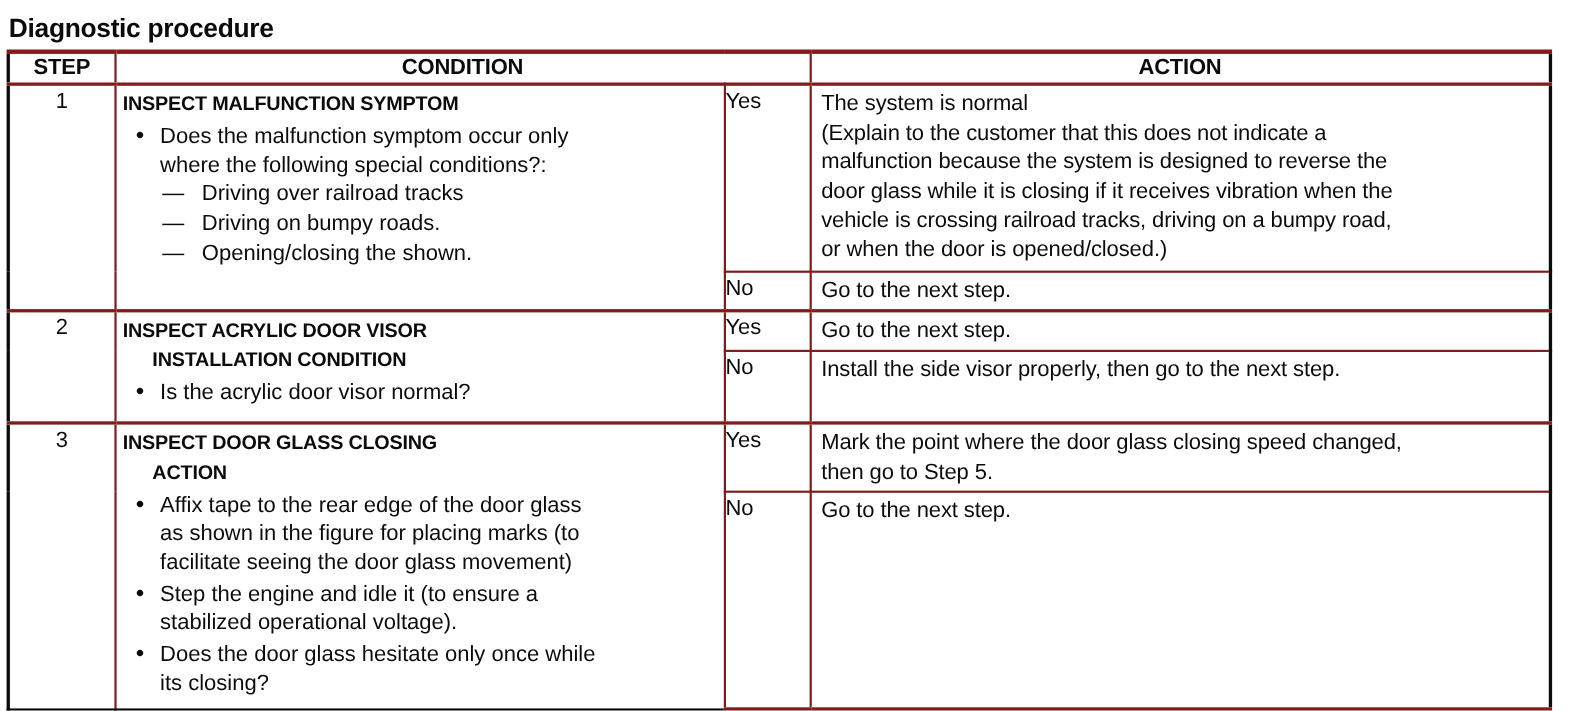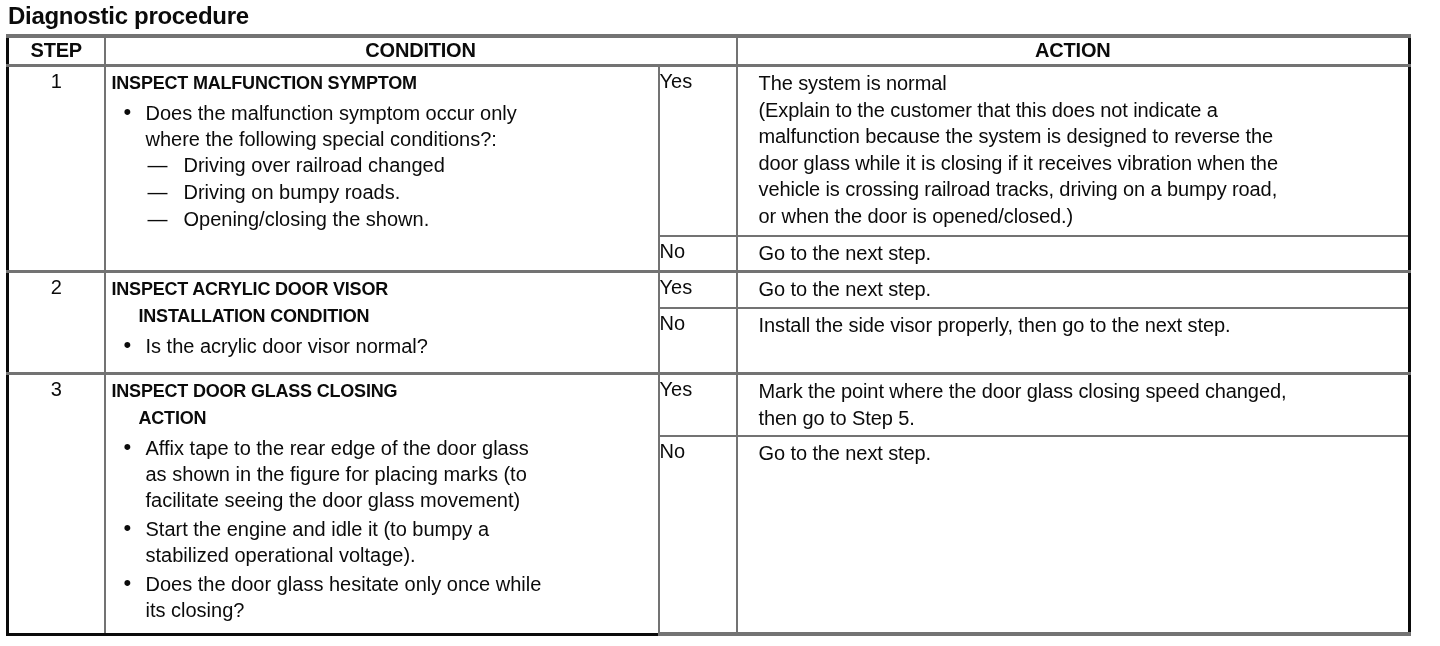--- a/index.html
+++ b/index.html
@@ -4,36 +4,36 @@
 <style>
   * { box-sizing: border-box; }
   html, body {
     margin: 0; padding: 0;
     width: 1440px; height: 646px;
     background: #ffffff;
     color: #0b0b0b;
     font-family: "Liberation Sans", sans-serif;
     overflow: hidden;
   }
-  .page { padding-top: 1px; }
+  .page { padding-top: 12px; }
   .doc-title {
     margin: 1px 0 4px 8px;
     font-size: 24px;
     font-weight: bold;
     letter-spacing: -0.3px;
   }
   table.diag {
     border-collapse: collapse;
     table-layout: fixed;
     margin-left: 6px;
     width: 1402px;
     font-size: 20px;
   }
   .diag th, .diag td {
-    border: 2px solid #737373;
+    border: 2px solid #7f1d1d;
     vertical-align: top;
     padding: 0;
   }
   
   .diag { border: 3px solid #0b0b0b; }
   .diag thead th {
     border-top-width: 4px;
     border-bottom-width: 3px;
     height: 28px;
     font-size: 20px;
@@ -87,21 +87,20 @@
   td.yn {
     text-align: left;
     padding-top: 3px;
     font-size: 20px;
   }
   td.act { padding: 3px 4px 4px 9px; }
   .act-text {
     line-height: 26.5px;
     white-space: pre-line;
     letter-spacing: -0.1px;
-    margin-left: 12px;
   }
 </style>
 </head>
 <body>
 
 <div class="page">
   <div class="doc-title">Diagnostic procedure</div>
 
   <table class="diag">
     <colgroup>
@@ -119,21 +118,21 @@
     </thead>
     <tbody>
 
       <tr class="group-start" style="height:170px">
         <td class="step" rowspan="2">1</td>
         <td class="insp" rowspan="2">
           <div class="heading-line">INSPECT MALFUNCTION SYMPTOM</div>
           <div class="heading-line hl2"></div>
           <div class="bullet">Does the malfunction symptom occur only
 where the following special conditions?:</div>
-          <div class="dash-item">Driving over railroad changed</div>
+          <div class="dash-item">Driving over railroad tracks</div>
           <div class="dash-item">Driving on bumpy roads.</div>
           <div class="dash-item">Opening/closing the shown.</div>
         </td>
         <td class="yn">Yes</td>
         <td class="act">
           <div class="act-text">The system is normal
 (Explain to the customer that this does not indicate a
 malfunction because the system is designed to reverse the
 door glass while it is closing if it receives vibration when the
 vehicle is crossing railroad tracks, driving on a bumpy road,
@@ -167,21 +166,21 @@
       </tr>
 
       <tr class="group-start" style="height:56px">
         <td class="step" rowspan="2">3</td>
         <td class="insp" rowspan="2">
           <div class="heading-line">INSPECT DOOR GLASS CLOSING</div>
           <div class="heading-line hl2">ACTION</div>
           <div class="bullet">Affix tape to the rear edge of the door glass
 as shown in the figure for placing marks (to
 facilitate seeing the door glass movement)</div>
-          <div class="bullet">Start the engine and idle it (to bumpy a
+          <div class="bullet">Step the engine and idle it (to ensure a
 stabilized operational voltage).</div>
           <div class="bullet">Does the door glass hesitate only once while
 its closing?</div>
         </td>
         <td class="yn">Yes</td>
         <td class="act">
           <div class="act-text">Mark the point where the door glass closing speed changed,
 then go to Step 5.</div>
         </td>
       </tr>

